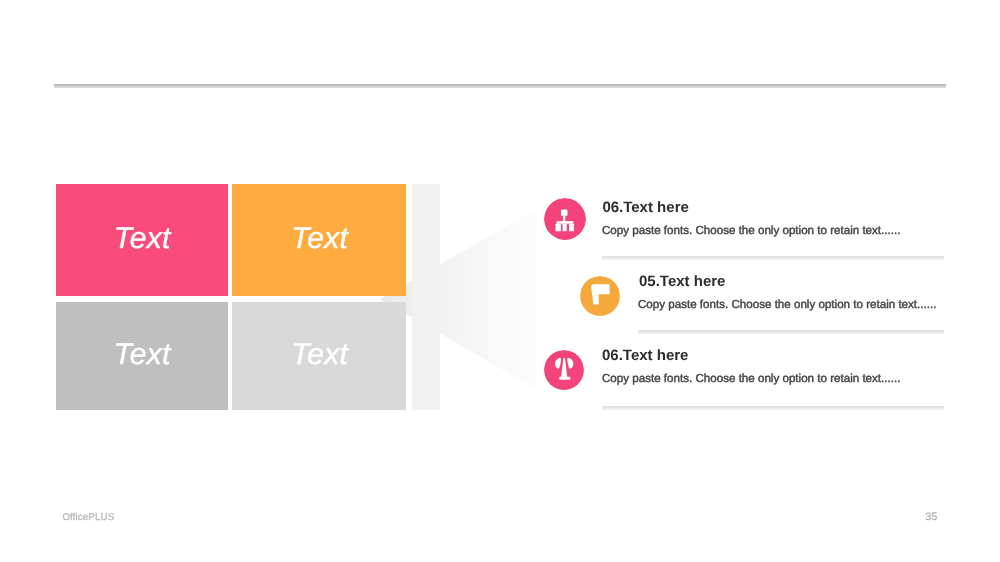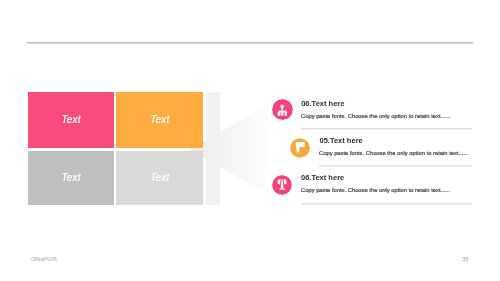--- a/index.html
+++ b/index.html
@@ -2,21 +2,21 @@
 <html><head>
 <meta charset="utf-8">
 <style>
   html,body{margin:0;padding:0;}
   body{width:500px;height:281px;background:#fff;font-family:"Liberation Sans",sans-serif;overflow:hidden;}
   .slide{position:absolute;left:0;top:0;width:500px;height:281px;background:#fff;filter:opacity(1);}
   .topline{position:absolute;left:27.3px;top:42px;width:445.4px;height:2px;background:linear-gradient(to bottom,#bebebe 0 50%,#d7d7d7 50% 100%);}
   .matrix{position:absolute;left:28.3px;top:92px;width:192px;height:113px;z-index:2;}
   .strip{position:absolute;left:178.2px;top:0;width:13.2px;height:113px;background:#f1f1f1;}
   .cell{position:absolute;display:flex;align-items:center;justify-content:center;}
-  .cell span{font-style:italic;color:#fff;font-size:10px;letter-spacing:.2px;-webkit-text-stroke:0.22px #fff;}
+  .cell span{font-style:italic;color:#fff;font-size:15px;letter-spacing:.2px;-webkit-text-stroke:0.22px #fff;}
   .c1{left:0;top:0;width:85.7px;height:55.5px;background:#fa4c7b;}
   .c2{left:88.2px;top:0;width:86.8px;height:55.5px;background:#ffab40;}
   .c3{left:0;top:58.5px;width:85.7px;height:54.5px;background:#bfbfbf;}
   .c4{left:88.2px;top:58.5px;width:86.8px;height:54.5px;background:#d9d9d9;}
   .arrow{position:absolute;left:188px;top:100px;width:81px;height:100px;}
   .item{position:absolute;}
   .icon{position:absolute;border-radius:50%;display:block;}
   .ttl{position:absolute;font-weight:bold;font-size:7.5px;color:#2d2d2d;white-space:nowrap;}
   .desc{position:absolute;font-size:5.8px;color:#454545;white-space:nowrap;-webkit-text-stroke:0.22px #454545;}
   .divider{position:absolute;height:2px;background:linear-gradient(to bottom,#e2e2e2 0 50%,#ededed 50% 100%);}

